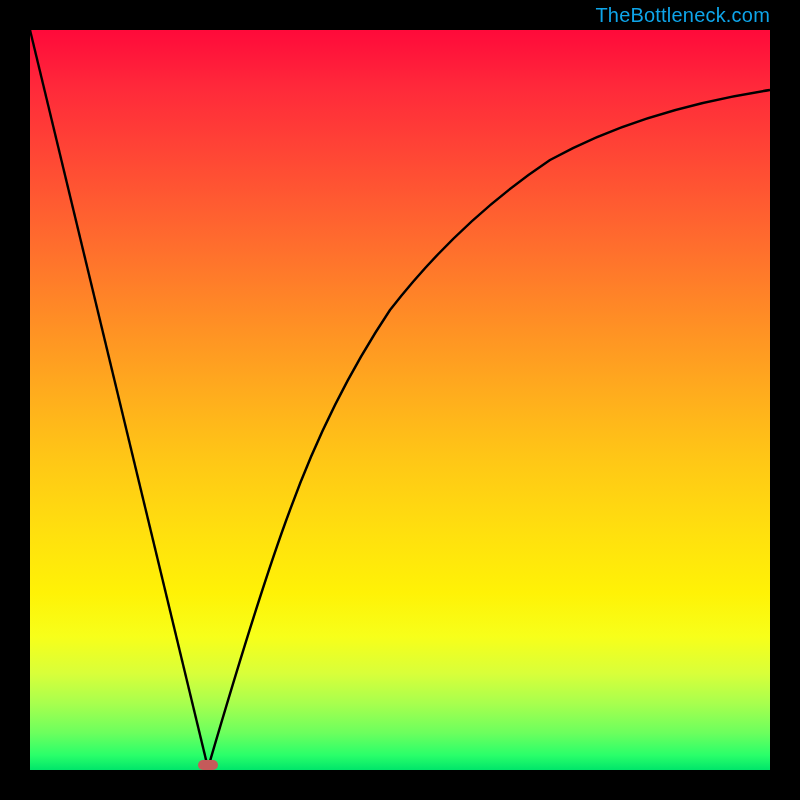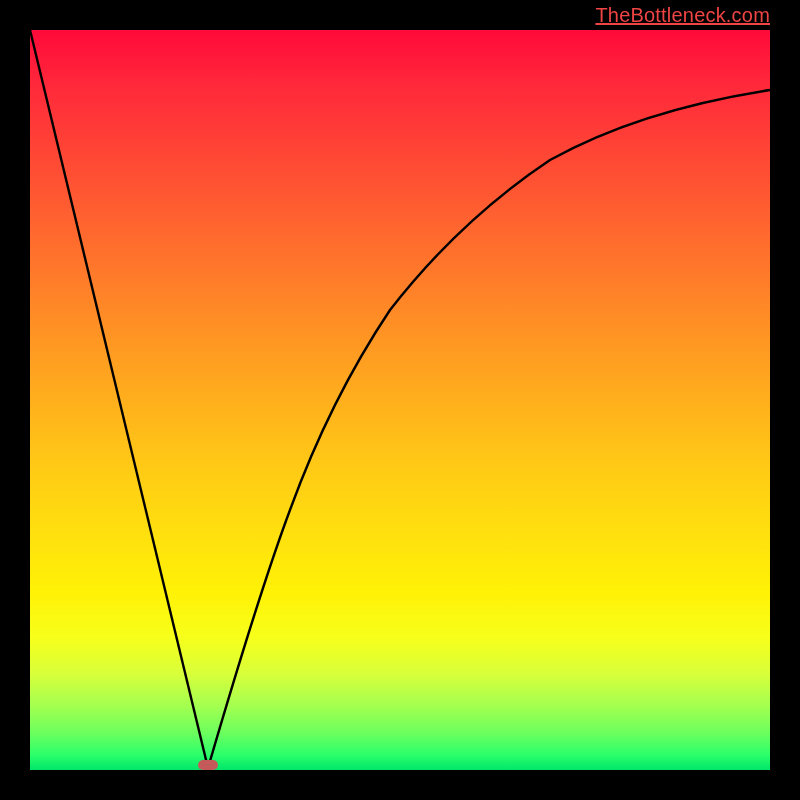--- a/index.html
+++ b/index.html
@@ -47,25 +47,24 @@
     position: absolute;
     left: 0;
     top: 0;
     width: 740px;
     height: 740px;
   }
   .attribution {
     position: absolute;
     top: 4px;
     right: 30px;
-    color: #ef4444;
+    color: #0ea5e9;
     font-size: 20px;
     font-weight: 400;
     letter-spacing: 0.2px;
-    text-decoration: underline;
   }
   .marker {
     position: absolute;
     width: 20px;
     height: 10px;
     border-radius: 5px;
     background: #c55a5a;
   }
 </style>
 </head>

